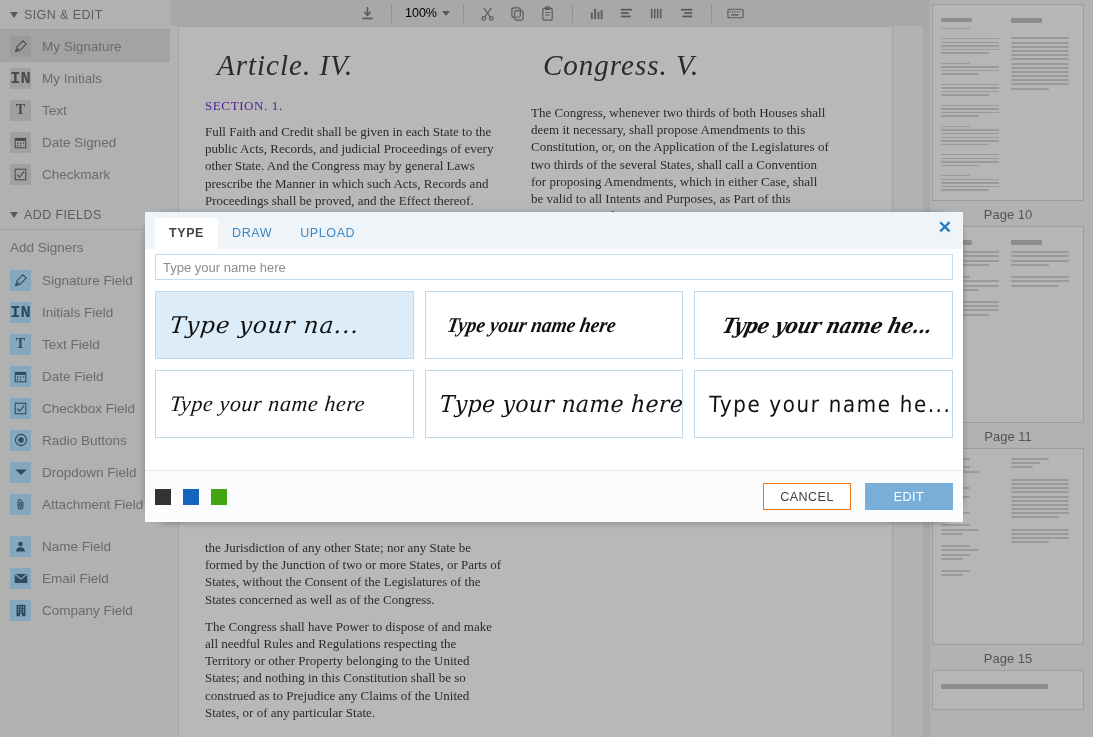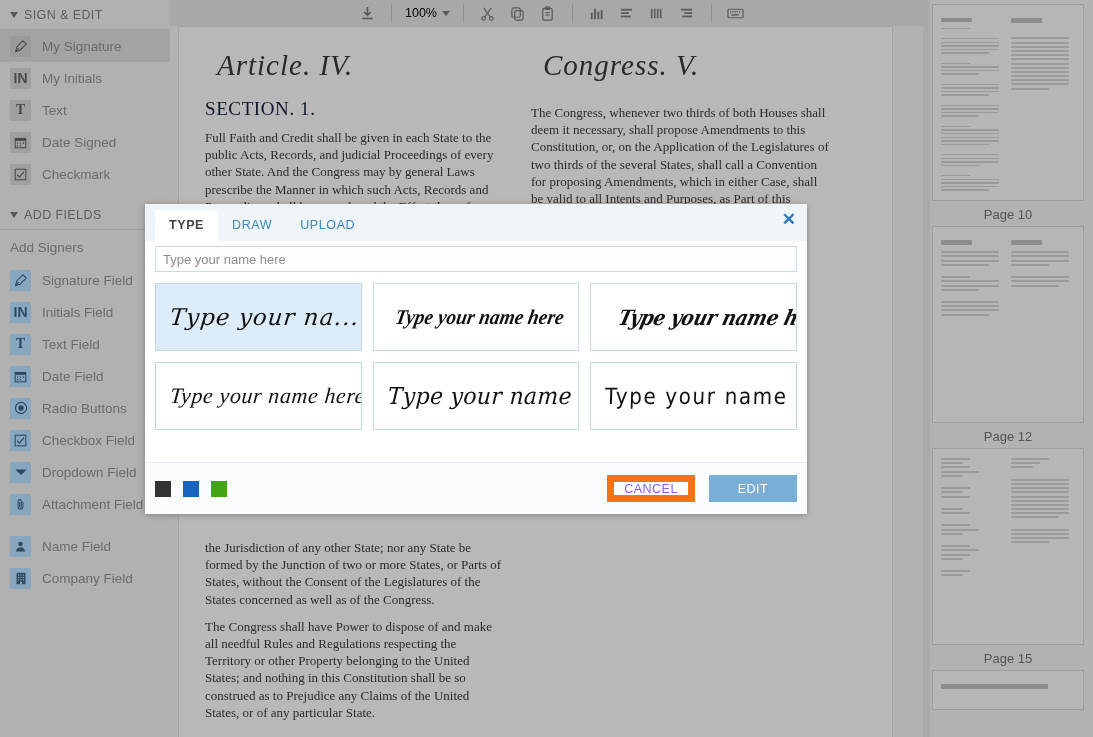--- a/index.html
+++ b/index.html
@@ -27,22 +27,22 @@
   .caret { width: 0; height: 0; border-left: 4.5px solid transparent;
            border-right: 4.5px solid transparent; border-top: 6px solid #5a5a5a; }
   .sb-item {
     display: flex; align-items: center; height: 32px; padding-left: 10px; gap: 11px;
     color: #6b6b6b; font-size: 13.5px; cursor: default;
   }
   .sb-item.active { background: #a3a3a3; }
   .sb-icon {
     width: 21px; height: 21px; flex: 0 0 21px;
     display: flex; align-items: center; justify-content: center;
-    font-size: 14px; font-weight: 700; color: #4a4a4a;
-    background: #a0a0a0; border-radius: 1px;
+    font-size: 17px; font-weight: 700; color: #4a4a4a;
+    background: #a0a0a0; border-radius: 1px; font-family: Liberation Mono, monospace;
   }
   .sb-item.active .sb-icon { background: #9a9a9a; }
   .sb-icon.blue { background: #86a7bd; color: #2e4a5e; }
   .sb-icon svg { display: block; }
   .sb-sub {
     height: 34px; display: flex; align-items: center;
     padding-left: 10px; font-size: 13.5px; color: #6b6b6b;
   }
   .sb-gap { height: 10px; }
 
@@ -82,22 +82,22 @@
     padding: 22px 26px 0 26px;
   }
   .doc-cols { display: flex; gap: 28px; }
   .doc-col { width: 298px; }
   .art-title {
     font-family: "Liberation Serif", serif; font-style: italic;
     font-size: 29px; color: #2a2a2a; letter-spacing: 1px;
     margin: 0 0 16px 12px; font-weight: 400;
   }
   .sec-title {
-    font-family: "Liberation Serif", serif; font-size: 19px;
-    color: #0f172a; letter-spacing: .6px; margin: 14px 0 9px 0;
+    font-family: "Liberation Serif", serif; font-size: 13px;
+    color: #4c1d95; letter-spacing: .6px; margin: 14px 0 9px 0;
   }
   .doc-p {
     font-family: "Liberation Serif", serif; font-size: 13px;
     line-height: 17.2px; color: #2b2b2b; margin: 0 0 10px 0;
     text-align: left;
   }
 
   
   #thumbs {
     position: absolute; right: 0; top: 0; width: 170px; height: 737px;
@@ -119,23 +119,24 @@
   .tgap { height: 6px; }
   .thumb-label {
     font-size: 13px; color: #555; margin: 6px 0 0 0; text-align: center;
   }
   #thumb-scroll {
     position: absolute; left: 0; top: 0; width: 7px; height: 737px; background: #a9a9a9;
   }
 
   
   #dialog {
-    position: absolute; left: 145px; top: 204px; width: 662px; height: 310px;
+    position: absolute; left: 145px; top: 212px; width: 818px; height: 310px;
     background: #ffffff;
     box-shadow: 0 1px 6px rgba(0,0,0,.28);
+    border-radius: 25px;
   }
   #dlg-head {
     height: 38px; background: #eef4f8; position: relative;
     border-bottom: 1px solid #ffffff; display: flex; align-items: flex-end;
     padding-left: 10px;
   }
   .dlg-tab {
     font-size: 12.5px; letter-spacing: .6px; color: #3d87c4;
     padding: 8px 14px 9px 14px; cursor: pointer;
   }
@@ -187,21 +188,21 @@
     display: flex; align-items: center; padding: 0 10px;
   }
   .swatches { display: flex; gap: 12px; }
   .swatch { width: 16px; height: 16px; cursor: pointer; }
   .foot-actions { margin-left: auto; display: flex; gap: 14px; align-items: center; }
   .btn {
     height: 27px; min-width: 88px; font-size: 12.5px; letter-spacing: .5px;
     display: flex; align-items: center; justify-content: center; cursor: pointer;
     font-family: "Liberation Sans", sans-serif;
   }
-  .btn-cancel { border: 7px solid #f97316; background: #fff; color: #8b5cf6; }
+  .btn-cancel { border: 1px solid #f97316; background: #fff; color: #404040; }
   .btn-sign { background: #79aed8; color: #fff; border: 1px solid #79aed8; }
 </style>
 </head>
 <body>
 
 <div id="app">
 
   <div id="sidebar">
 
     <div class="sb-section-head">
@@ -293,40 +294,40 @@
             <rect x="10.8" y="8" width="1.6" height="1.6" fill="#2e4a5e"></rect>
             <rect x="3.6" y="11" width="1.6" height="1.6" fill="#2e4a5e"></rect>
             <rect x="7.2" y="11" width="1.6" height="1.6" fill="#2e4a5e"></rect>
           </svg>
       </span>
       <span>Date Field</span>
     </div>
 
     <div class="sb-item">
       <span class="sb-icon blue">
+        <svg width="13" height="13" viewBox="0 0 16 16">
+            <rect x="1.5" y="1.5" width="13" height="13" fill="none" stroke="#2e4a5e" stroke-width="1.3"></rect>
+            <path d="M4 8.3l2.8 3L12.3 4.6" fill="none" stroke="#2e4a5e" stroke-width="1.5"></path>
+          </svg>
+      </span>
+      <span>Checkbox Field</span>
+    </div>
+
+    <div class="sb-item">
+      <span class="sb-icon blue">
         <svg width="14" height="14" viewBox="0 0 16 16">
             <circle cx="8" cy="8" r="6.4" fill="none" stroke="#2e4a5e" stroke-width="1.3"></circle>
             <circle cx="8" cy="8" r="3.1" fill="#2e4a5e"></circle>
           </svg>
       </span>
       <span>Radio Buttons</span>
     </div>
 
     <div class="sb-item">
       <span class="sb-icon blue">
-        <svg width="13" height="13" viewBox="0 0 16 16">
-            <rect x="1.5" y="1.5" width="13" height="13" fill="none" stroke="#2e4a5e" stroke-width="1.3"></rect>
-            <path d="M4 8.3l2.8 3L12.3 4.6" fill="none" stroke="#2e4a5e" stroke-width="1.5"></path>
-          </svg>
-      </span>
-      <span>Checkbox Field</span>
-    </div>
-
-    <div class="sb-item">
-      <span class="sb-icon blue">
         <svg width="14" height="10" viewBox="0 0 16 10">
             <path d="M1.5 2 L8 8.5 L14.5 2 Z" fill="#2e4a5e"></path>
           </svg>
       </span>
       <span>Dropdown Field</span>
     </div>
 
     <div class="sb-item">
       <span class="sb-icon blue">
         <svg width="13" height="13" viewBox="0 0 16 16">
@@ -341,20 +342,29 @@
     <div class="sb-item">
       <span class="sb-icon blue">
         <svg width="13" height="13" viewBox="0 0 16 16">
             <circle cx="8" cy="5" r="2.8" fill="#2e4a5e"></circle>
             <path d="M2.5 14c0-3 2.5-5 5.5-5s5.5 2 5.5 5z" fill="#2e4a5e"></path>
           </svg>
       </span>
       <span>Name Field</span>
     </div>
 
+    <div class="sb-item">
+      <span class="sb-icon blue">
+        <svg width="14" height="11" viewBox="0 0 16 12">
+            <rect x="0.8" y="0.8" width="14.4" height="10.4" fill="#2e4a5e"></rect>
+            <path d="M0.8 0.8L8 6.6 15.2 0.8" fill="none" stroke="#86a7bd" stroke-width="1.3"></path>
+          </svg>
+      </span>
+      <span>Email Field</span>
+    </div>
 
     <div class="sb-item">
       <span class="sb-icon blue">
         <svg width="12" height="13" viewBox="0 0 14 16">
             <rect x="1.5" y="1" width="11" height="14" fill="#2e4a5e"></rect>
             <g fill="#86a7bd">
               <rect x="3.2" y="3" width="1.5" height="1.5"></rect>
               <rect x="6.2" y="3" width="1.5" height="1.5"></rect>
               <rect x="9.2" y="3" width="1.5" height="1.5"></rect>
               <rect x="3.2" y="6" width="1.5" height="1.5"></rect>
@@ -577,21 +587,21 @@
           <div class="tline w90"></div>
             <div class="tline w90"></div>
             <div class="tline w90"></div>
           <div class="tline w60"></div>
             <div class="tgap"></div>
           <div class="tline w90"></div>
             <div class="tline w90"></div>
             <div class="tline w75"></div>
         </div>
       </div>
-      <div class="thumb-label">Page 12</div>
+      <div class="thumb-label">Page 11</div>
     </div>
 
     <div class="thumb-wrap">
       <div class="thumb">
         <div class="thumb-col">
           <div class="tline w45"></div>
             <div class="tline w35"></div>
             <div class="tline w45"></div>
           <div class="tline w60"></div>
             <div class="tline w35"></div>

